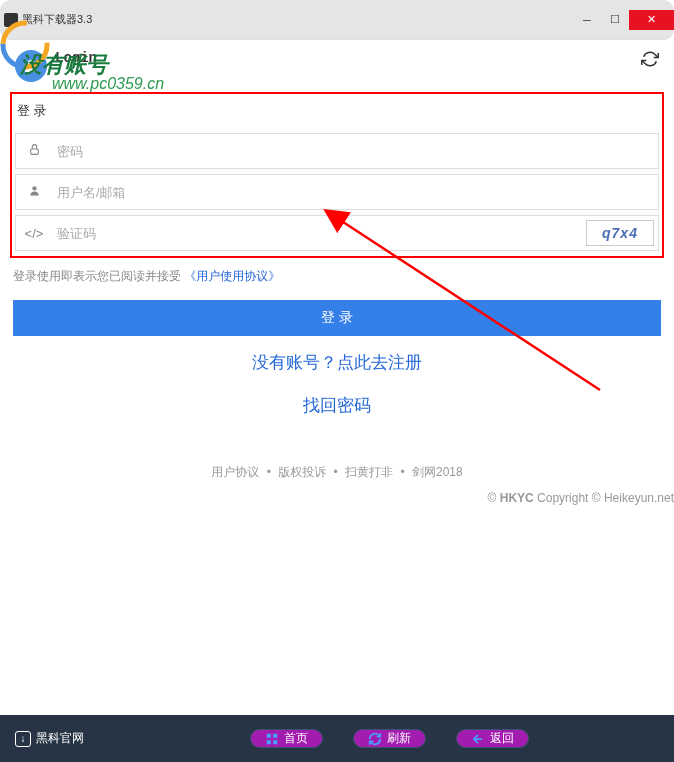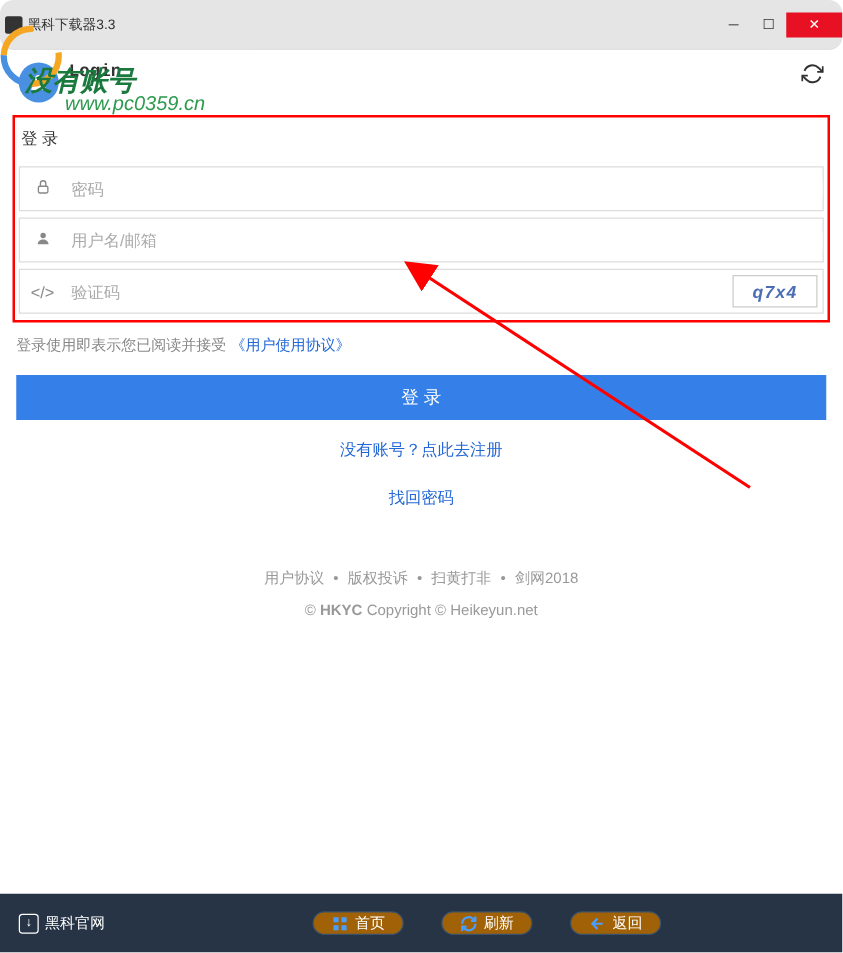--- a/index.html
+++ b/index.html
@@ -35,34 +35,34 @@
     .input-field { flex: 1; border: none; outline: none; font-size: 13px; color: #333; padding: 0 5px; }
     .input-field::placeholder { color: #aaa; }
     .captcha-img { height: 26px; width: 68px; margin-right: 4px; background: #fff; border: 1px solid #ccc; display: flex; align-items: center; justify-content: center; font-size: 14px; font-weight: bold; font-style: italic; color: #4a6db5; letter-spacing: 1px; }
     
     .agreement-line { font-size: 12px; color: #888; padding: 10px 3px; }
     .agreement-link { color: #2468d6; cursor: pointer; }
     
     .login-btn { display: block; width: calc(100% - 6px); margin: 5px 3px; height: 36px; background: #3580e8; color: #fff; border: none; font-size: 14px; cursor: pointer; }
     
     .link-row { text-align: center; padding: 10px 0; }
-    .link-row a { color: #2468d6; font-size: 13px; text-decoration: none; cursor: pointer; margin-top: 43px; }
+    .link-row a { color: #2468d6; font-size: 17px; text-decoration: none; cursor: pointer; margin-top: 43px; }
     
     .footer-links { text-align: center; margin-top: 37px; font-size: 12px; color: #999; }
     .footer-links span { margin: 0 2px; }
-    .copyright { text-align: center; margin-top: 10px; font-size: 12px; color: #999; }
+    .copyright { text-align: right; margin-top: 10px; font-size: 12px; color: #999; }
     
     .arrow-overlay { position: absolute; top: 150px; left: 300px; pointer-events: none; z-index: 5; }
     
     .bottom-bar { position: absolute; bottom: 0; left: 0; right: 0; height: 47px; background: #263445; display: flex; align-items: center; padding: 0 15px; }
     .official-link { display: flex; align-items: center; color: #fff; font-size: 12px; cursor: pointer; }
     .official-icon { width: 16px; height: 16px; border: 1px solid #fff; border-radius: 3px; margin-right: 5px; display: flex; align-items: center; justify-content: center; font-size: 10px; }
     .bottom-spacer { flex: 1; }
     .bottom-nav { display: flex; gap: 30px; margin-right: 130px; }
-    .nav-btn { display: flex; align-items: center; background: #a16207; border: 1px solid #3a526b; border-radius: 15px; padding: 0 14px; color: #fff; font-size: 12px; cursor: pointer; }
+    .nav-btn { display: flex; align-items: center; background: #a21caf; border: 1px solid #3a526b; border-radius: 15px; padding: 0 14px; color: #fff; font-size: 12px; cursor: pointer; }
     .nav-btn-icon { margin-right: 5px; display: inline-flex; align-items: center; justify-content: center; }
     .nav-home .nav-btn-icon { color: #4a9eff; }
     .nav-refresh .nav-btn-icon { color: #4a9eff; }
     .nav-back .nav-btn-icon { color: #4a9eff; }
   </style>
 </head>
 <body>
 
 <div class="titlebar">
   <div class="titlebar-icon"></div>

